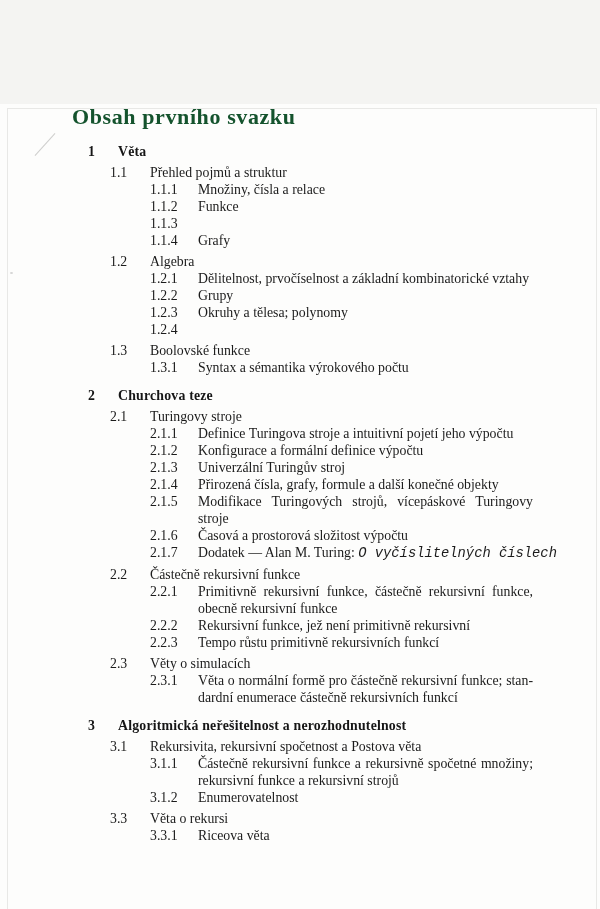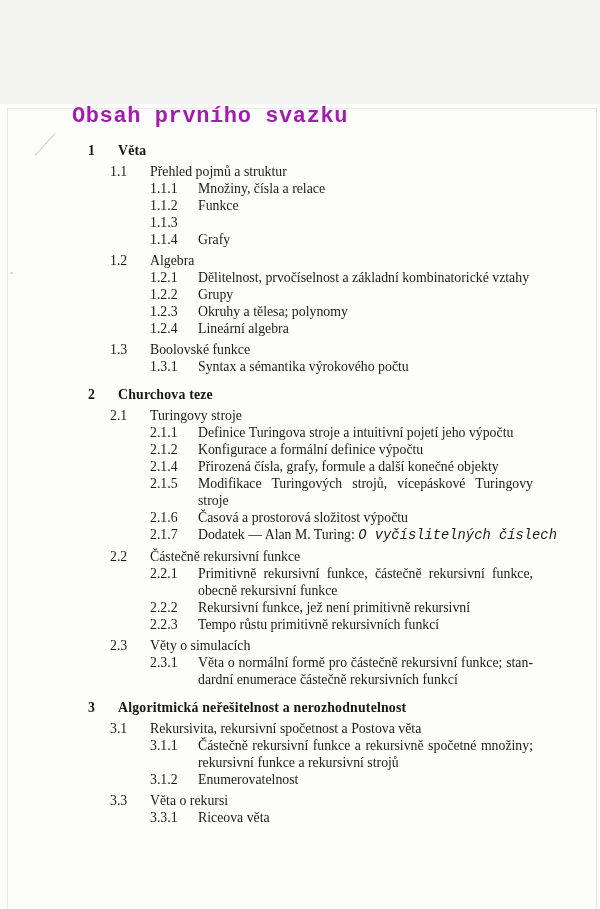--- a/index.html
+++ b/index.html
@@ -25,22 +25,21 @@
     transform:rotate(-48deg);
   }
   .dot-mark{
     position:absolute;left:10px;top:168px;width:3px;height:2px;
     background:rgba(120,120,118,0.3);border-radius:50%;
   }
 
   h1.title{
     margin:104px 0 0 72px;
     font-size:22px;font-weight:bold;letter-spacing:0.6px;
-    color:#a21caf;
-    font-family:Liberation Mono, monospace;
+    color:#14532d;
   }
   main.toc{margin-top:13px;font-size:13.8px;line-height:17px;}
 
   .chapter-heading{
     display:flex;margin-left:88px;margin-top:11px;
     font-weight:bold;color:#161616;
   }
   .chapter-heading .num{width:30px;flex:0 0 30px;}
   .chapter-heading .text{letter-spacing:0.2px;}
 
@@ -119,23 +118,20 @@
         </div>
       </div>
       <div class="entry l3">
         <span class="num">1.2.3</span>
         <div class="text">
           <div class="line"><span>Okruhy a tělesa; polynomy</span></div>
         </div>
       </div>
       <div class="entry l3">
         <span class="num">1.2.4</span>
-        <div class="text">
-          <div class="line"><span>Lineární algebra</span></div>
-        </div>
       </div>
       <div class="entry l2">
         <span class="num">1.3</span>
         <div class="text">
           <div class="line"><span>Boolovské funkce</span></div>
         </div>
       </div>
       <div class="entry l3">
         <span class="num">1.3.1</span>
         <div class="text">
@@ -158,20 +154,26 @@
           <div class="line"><span>Definice Turingova stroje a intuitivní pojetí jeho výpočtu</span></div>
         </div>
       </div>
       <div class="entry l3">
         <span class="num">2.1.2</span>
         <div class="text">
           <div class="line"><span>Konfigurace a formální definice výpočtu</span></div>
         </div>
       </div>
       <div class="entry l3">
+        <span class="num">2.1.3</span>
+        <div class="text">
+          <div class="line"><span>Univerzální Turingův stroj</span></div>
+        </div>
+      </div>
+      <div class="entry l3">
         <span class="num">2.1.4</span>
         <div class="text">
           <div class="line"><span>Přirozená čísla, grafy, formule a další konečné objekty</span></div>
         </div>
       </div>
       <div class="entry l3">
         <span class="num">2.1.5</span>
         <div class="text">
           <div class="line fill"><span>Modifikace Turingových strojů, vícepáskové Turingovy</span></div>
           <div class="line"><span>stroje</span></div>

